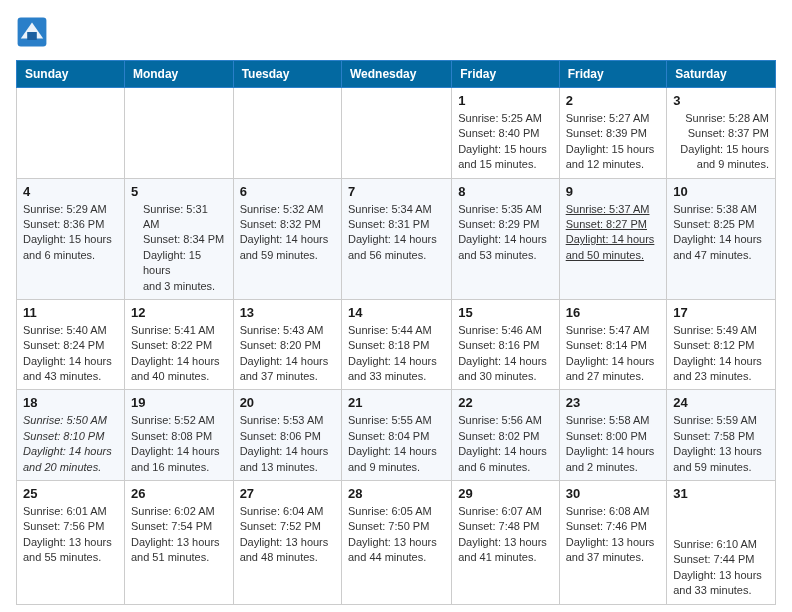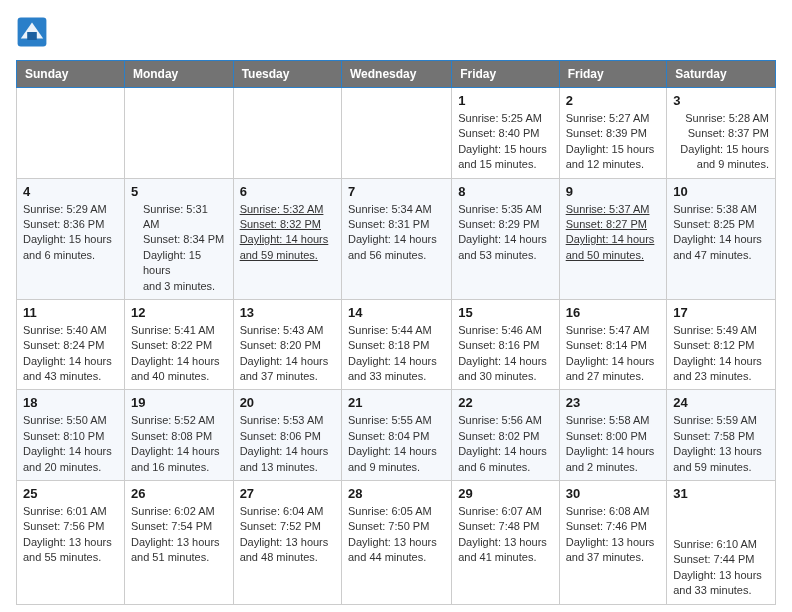--- a/index.html
+++ b/index.html
@@ -41,21 +41,21 @@
     .location {
       font-size: 16px;
       color: #555;
     }
     .calendar-table {
       width: 100%;
       border-collapse: collapse;
       font-size: 11px;
     }
     .calendar-table th {
-      background-color: #737373;
+      background-color: #0369a1;
       color: #fff;
       text-align: left;
       padding: 6px 8px;
       font-size: 12px;
       font-weight: bold;
       border: 1px solid #2a7fc9;
     }
     .calendar-table td {
       border: 1px solid #ccc;
       vertical-align: top;
@@ -151,21 +151,21 @@
         </td>
         <td>
           <div class="day-number">5</div>
           <div class="day-info" style="white-space: pre-line; margin-left: 12px;">Sunrise: 5:31 AM
 Sunset: 8:34 PM
 Daylight: 15 hours
 and 3 minutes.</div>
         </td>
         <td>
           <div class="day-number">6</div>
-          <div class="day-info" style="white-space: pre-line; text-decoration: underline;">Sunrise: 5:32 AM
+          <div class="day-info" style="white-space: pre-line;">Sunrise: 5:32 AM
 Sunset: 8:32 PM
 Daylight: 14 hours
 and 59 minutes.</div>
         </td>
         <td>
           <div class="day-number">7</div>
           <div class="day-info" style="white-space: pre-line;">Sunrise: 5:34 AM
 Sunset: 8:31 PM
 Daylight: 14 hours
 and 56 minutes.</div>
@@ -239,21 +239,21 @@
           <div class="day-number">17</div>
           <div class="day-info" style="white-space: pre-line;">Sunrise: 5:49 AM
 Sunset: 8:12 PM
 Daylight: 14 hours
 and 23 minutes.</div>
         </td>
       </tr>
       <tr>
         <td>
           <div class="day-number">18</div>
-          <div class="day-info" style="white-space: pre-line;">Sunrise: 5:50 AM
+          <div class="day-info" style="white-space: pre-line; font-style: italic;">Sunrise: 5:50 AM
 Sunset: 8:10 PM
 Daylight: 14 hours
 and 20 minutes.</div>
         </td>
         <td>
           <div class="day-number">19</div>
           <div class="day-info" style="white-space: pre-line;">Sunrise: 5:52 AM
 Sunset: 8:08 PM
 Daylight: 14 hours
 and 16 minutes.</div>

